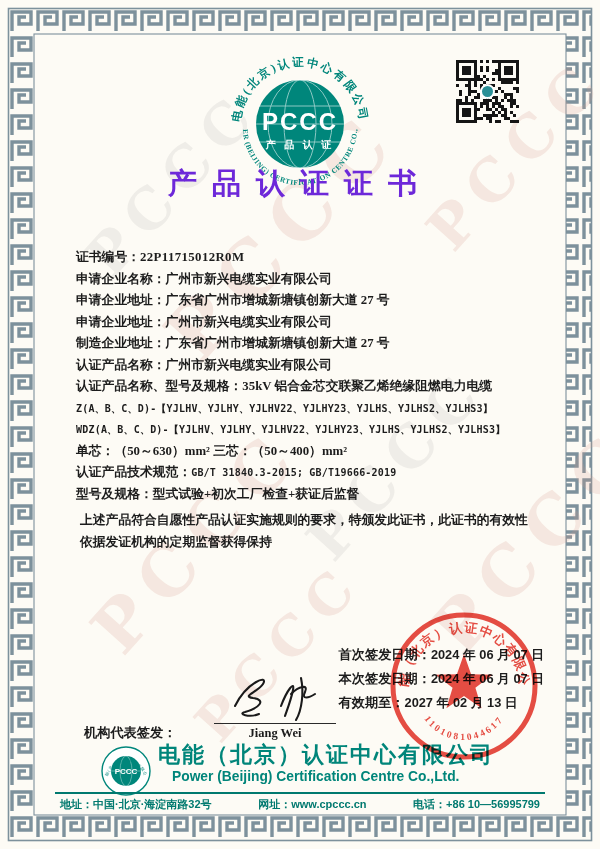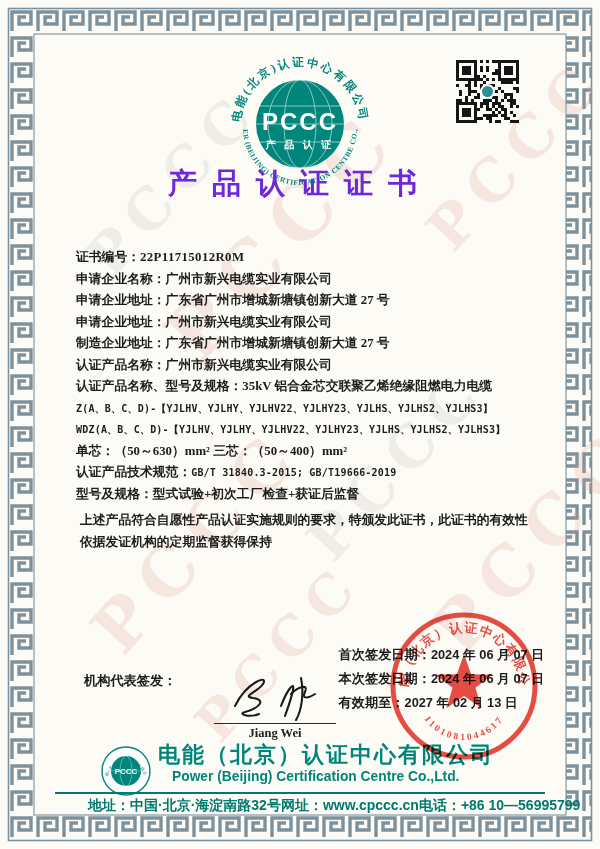--- a/index.html
+++ b/index.html
@@ -20,35 +20,35 @@
   .field-row{white-space:nowrap;}
   .f-label{font-weight:700;}
   .f-value{font-weight:700;}
   .f-value.mono{font-family:"DejaVu Sans Mono","Liberation Mono",monospace;font-size:10px;letter-spacing:.2px;}
   .f-value.boldv{font-weight:700;letter-spacing:.4px;}
   .statement{margin:4px;font-weight:600;line-height:22px;white-space:normal;}
   .dates{position:absolute;right:56px;top:643px;z-index:3;text-align:left;font-size:13.2px;line-height:24px;}
   .d-label{font-weight:700;}
   .d-value{font-weight:700;font-family:"Liberation Sans","DejaVu Sans",sans-serif;font-size:12.8px;}
   .seal{position:absolute;left:386px;top:608px;z-index:4;opacity:.88;mix-blend-mode:multiply;}
-  .sig-label{position:absolute;left:84px;top:672px;z-index:3;font-weight:700;font-size:13.2px;}
+  .sig-label{position:absolute;left:84px;top:724px;z-index:3;font-weight:700;font-size:13.2px;}
   .sig-squiggle{position:absolute;left:216px;top:672px;z-index:3;}
   .sig-line{position:absolute;left:214px;top:723px;width:122px;border-top:1.6px solid #2a2a2a;z-index:3;}
   .sig-name{position:absolute;left:214px;top:726px;width:122px;text-align:center;z-index:3;
             font-weight:700;font-size:12.5px;}
   .footer-logo{position:absolute;left:100px;top:745px;z-index:3;}
   .company{position:absolute;left:158px;top:742px;z-index:3;}
   .company-cn{margin:0;font-family:"Liberation Sans","DejaVu Sans",sans-serif;font-weight:900;
               font-size:22px;letter-spacing:2px;color:#00857a;line-height:26px;}
   .company-en{margin:0;padding-left:14px;font-family:"Liberation Sans","DejaVu Sans",sans-serif;
               font-weight:700;font-size:13.8px;color:#00857a;line-height:18px;}
   .footer-divider{position:absolute;left:55px;width:490px;top:792px;height:2.4px;background:#00796f;z-index:3;}
   .footer-address{position:absolute;left:60px;right:60px;top:797px;z-index:3;display:flex;
                   justify-content:space-between;align-items:flex-start;color:#00796f;
-                  font-family:"Liberation Sans","DejaVu Sans",sans-serif;font-weight:700;font-size:14px;margin-left:28px;}
+                  font-family:"Liberation Sans","DejaVu Sans",sans-serif;font-weight:700;font-size:11px;}
   .addr-seg{white-space:nowrap;}
 </style>
 </head>
 <body>
 
 <div class="page">
 
   <svg class="border-svg" width="600" height="849" viewBox="0 0 600 849">
     <defs>
       <pattern id="mk" x="8" y="8" width="26" height="26" patternUnits="userSpaceOnUse">

